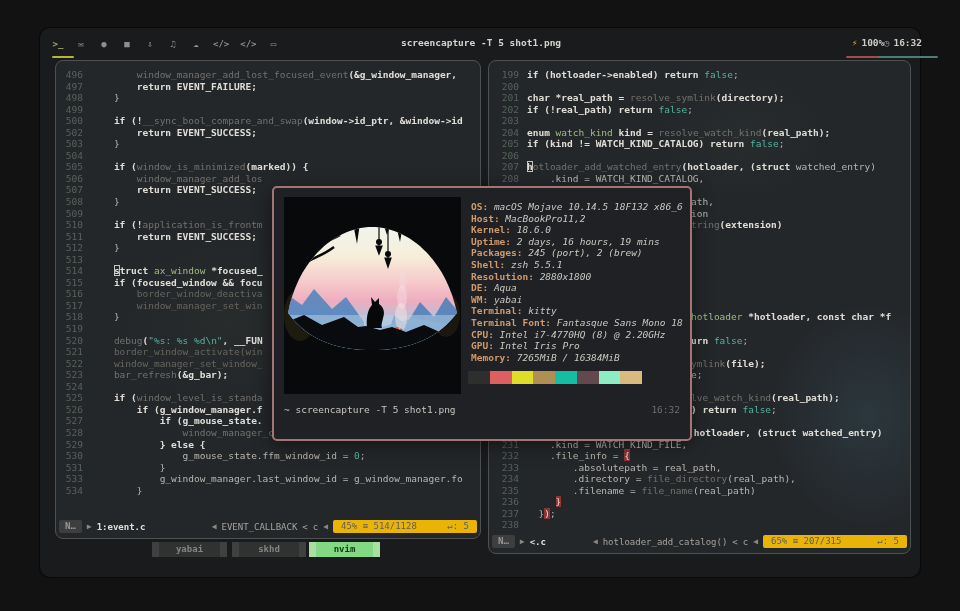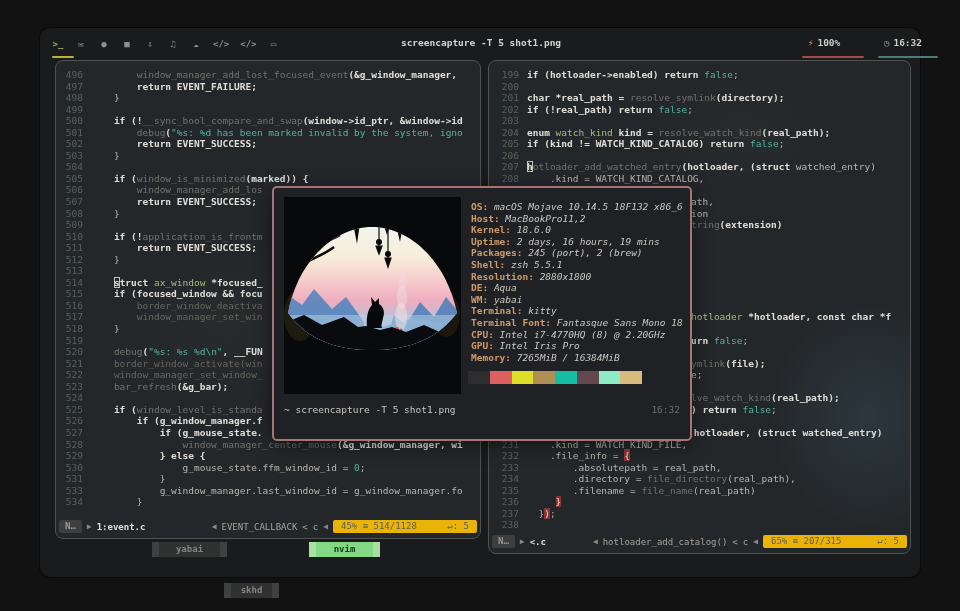--- a/index.html
+++ b/index.html
@@ -9,21 +9,21 @@
   .term{position:absolute;left:40px;top:28px;width:880px;height:549px;background:#1a1b1c;
     border-radius:10px;box-shadow:0 0 0 1px #0a0a0a;}
   
   .topbar{position:absolute;left:12px;top:6px;right:10px;height:20px;}
   .tb-icons{position:absolute;left:0;top:0;display:flex;gap:11px;align-items:center;height:20px;}
   .tb-ic{color:#8f8f8f;font-size:9px;font-weight:bold;min-width:12px;text-align:center;line-height:14px;}
   .tb-ic.act{color:#a8a86a;}
   .tb-underline{position:absolute;left:0;top:22px;width:22px;height:2px;border-radius:1px;}
   .tb-title{position:absolute;left:0;right:0;top:3px;text-align:center;color:#d6d4d0;font-size:9.5px;font-weight:bold;}
   .tb-right{position:absolute;top:3px;height:16px;font-size:9.5px;font-weight:bold;color:#cfccc6;}
-  .tb-batt{left:756px;width:52px;} .tb-time{left:832px;width:50px;}
+  .tb-batt{left:800px;width:52px;} .tb-time{left:832px;width:50px;}
   .tb-right .ic{margin-right:4px;font-size:9px;}
   .tb-batt .ic{color:#d9a93c;} .tb-time .ic{color:#9a9a9a;}
   .tb-right .ul{position:absolute;left:-6px;right:-4px;top:19px;height:2px;border-radius:1px;}
   
   .pane{position:absolute;background:#24272a;border:1.5px solid #4f5051;border-radius:8px;overflow:hidden;}
   .pane-left{left:15px;top:32px;width:424px;height:477px;}
   .pane-right{left:448px;top:32px;width:421px;height:492px;}
   .pane-right::before{content:"";position:absolute;inset:0;
     background:radial-gradient(ellipse 140px 160px at 90% 72%, rgba(70,120,140,.20), transparent 70%),
                radial-gradient(ellipse 120px 90px at 60% 15%, rgba(70,90,70,.10), transparent 70%);}
@@ -96,21 +96,20 @@
       </div>
     </div>
 
     <div class="pane pane-left">
       <div class="lines">
           <div class="cl"><span class="ln">496</span><span class="cd"><span class="sg-g">        window_manager_add_lost_focused_event</span><span class="sg-b">(&amp;g_window_manager,</span></span></div>
           <div class="cl"><span class="ln">497</span><span class="cd"><span class="sg-b">        return EVENT_FAILURE;</span></span></div>
           <div class="cl"><span class="ln">498</span><span class="cd"><span class="sg-t">    }</span></span></div>
           <div class="cl"><span class="ln">499</span><span class="cd"></span></div>
           <div class="cl"><span class="ln">500</span><span class="cd"><span class="sg-b">    if (!</span><span class="sg-g">__sync_bool_compare_and_swap</span><span class="sg-b">(window-&gt;id_ptr, &amp;window-&gt;id</span></span></div>
-          <div class="cl"><span class="ln">501</span><span class="cd"><span class="sg-g">        debug</span><span class="sg-b">(</span><span class="sg-s">"%s: %d has been marked invalid by the system, igno</span></span></div>
           <div class="cl"><span class="ln">502</span><span class="cd"><span class="sg-b">        return EVENT_SUCCESS;</span></span></div>
           <div class="cl"><span class="ln">503</span><span class="cd"><span class="sg-t">    }</span></span></div>
           <div class="cl"><span class="ln">504</span><span class="cd"></span></div>
           <div class="cl"><span class="ln">505</span><span class="cd"><span class="sg-b">    if (</span><span class="sg-g">window_is_minimized</span><span class="sg-b">(marked)) {</span></span></div>
           <div class="cl"><span class="ln">506</span><span class="cd"><span class="sg-g">        window_manager_add_los</span></span></div>
           <div class="cl"><span class="ln">507</span><span class="cd"><span class="sg-b">        return EVENT_SUCCESS;</span></span></div>
           <div class="cl"><span class="ln">508</span><span class="cd"><span class="sg-t">    }</span></span></div>
           <div class="cl"><span class="ln">509</span><span class="cd"></span></div>
           <div class="cl"><span class="ln">510</span><span class="cd"><span class="sg-b">    if (!</span><span class="sg-g">application_is_frontm</span></span></div>
           <div class="cl"><span class="ln">511</span><span class="cd"><span class="sg-b">        return EVENT_SUCCESS;</span></span></div>
@@ -213,21 +212,21 @@
         </span>
       </div>
     </div>
   </div>
 
   <div id="tabs">
       <div class="tab inactive" style="left: 152px; width: 75px;">
         <div class="mid"></div>
         <div class="lbl">yabai</div>
       </div>
-      <div class="tab inactive" style="left: 224px; width: 55px; margin-top: 41px;">
+      <div class="tab inactive" style="left: 232px; width: 74px;">
         <div class="mid"></div>
         <div class="lbl">skhd</div>
       </div>
       <div class="tab active" style="left: 309px; width: 71px;">
         <div class="mid"></div>
         <div class="lbl">nvim</div>
       </div>
     </div>
 
   <div class="float">

